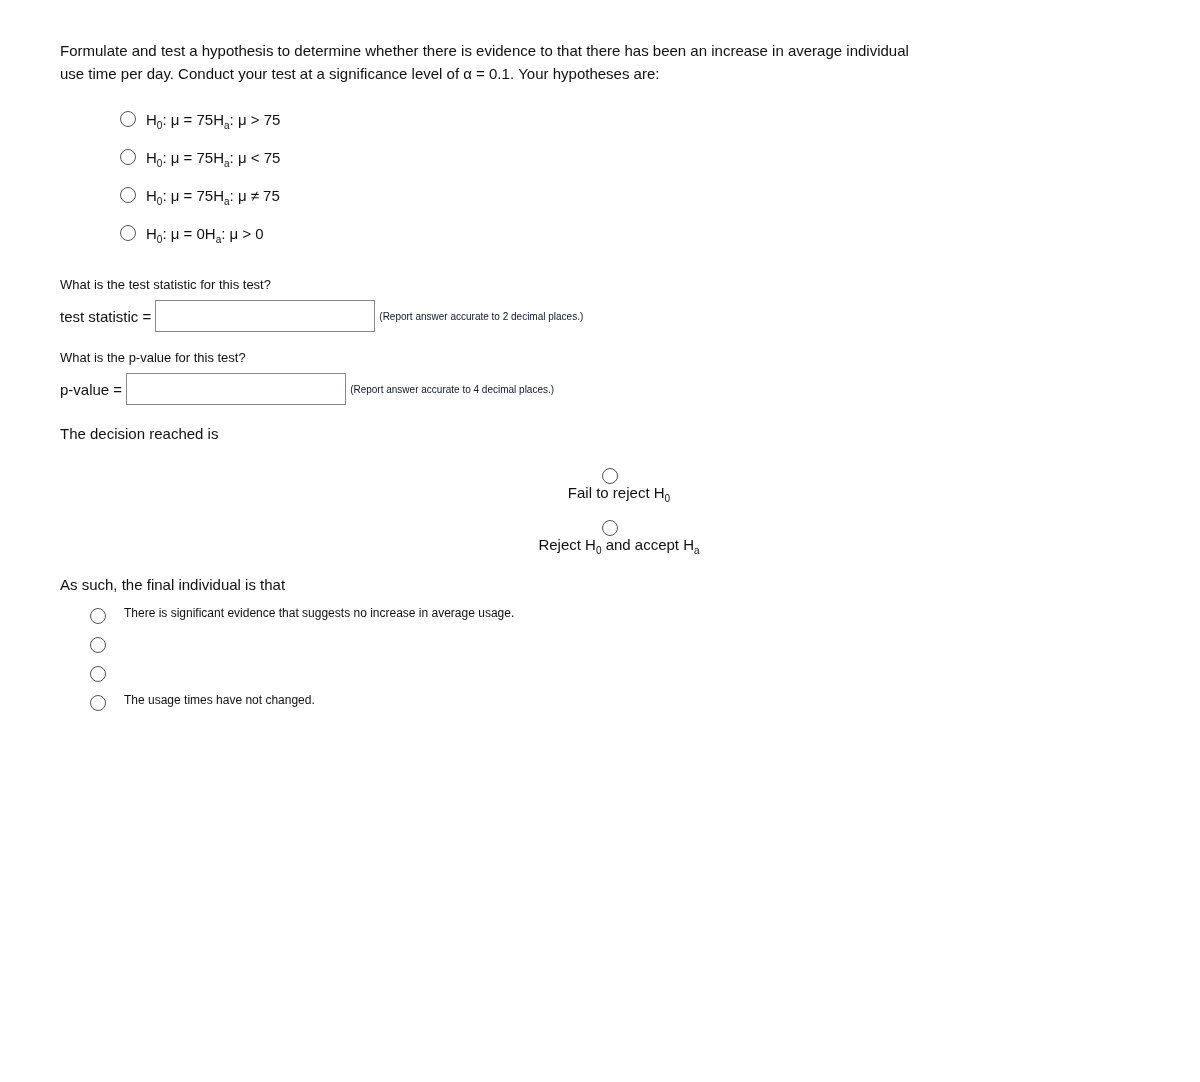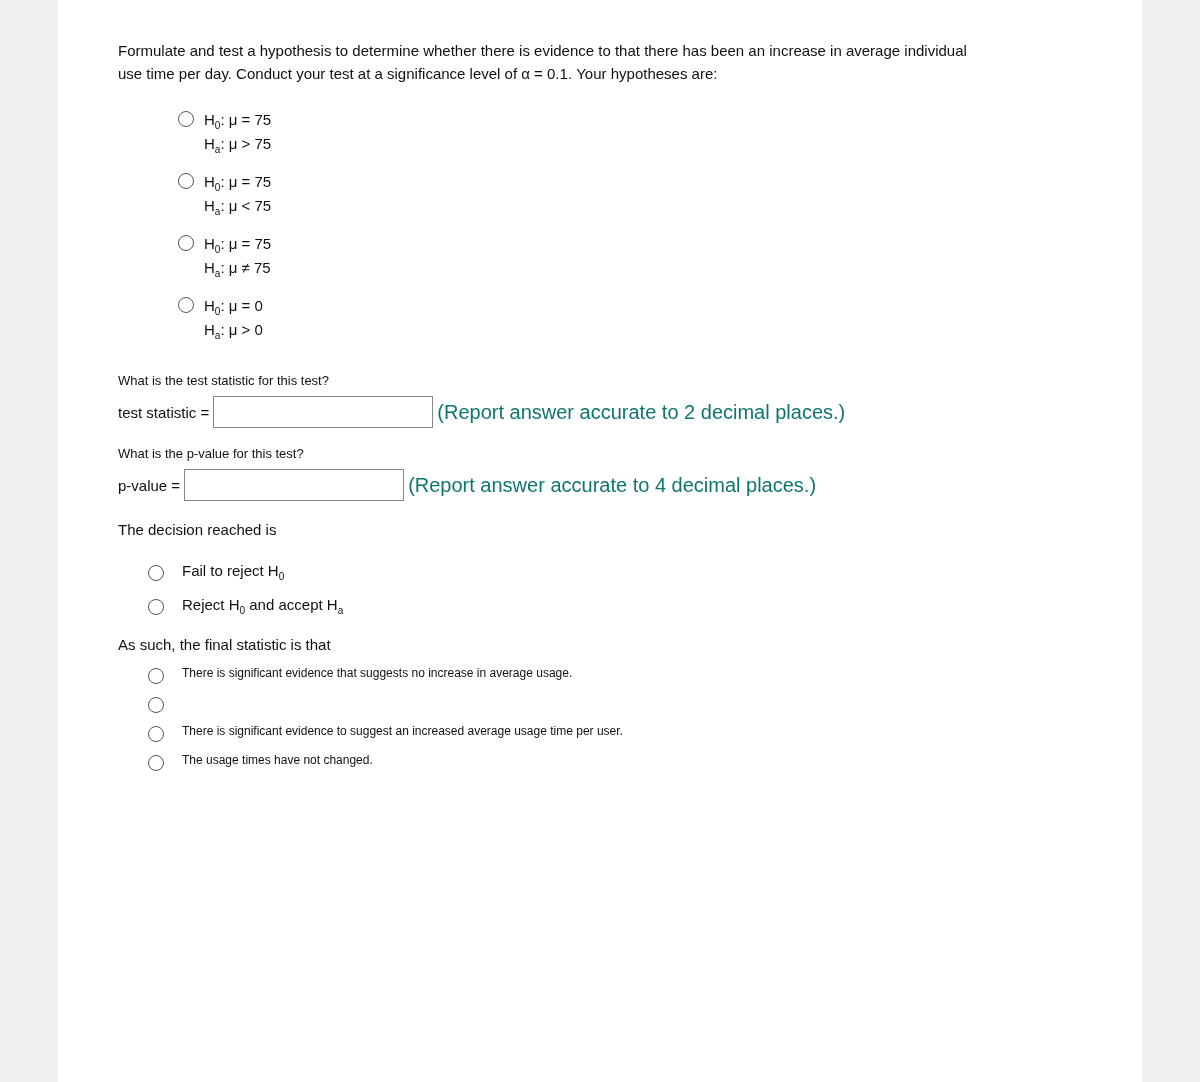--- a/index.html
+++ b/index.html
@@ -14,21 +14,21 @@
       font-size: 15px;
       color: #111;
       display: flex;
       justify-content: center;
       align-items: flex-start;
       min-height: 1082px;
       padding: 0;
     }
 
     .page-container {
-      width: 1084px;
+      width: 1200px;
       min-height: 1082px;
       background: #ffffff;
       padding: 40px 60px 60px 60px;
     }
 
     .intro-text {
       font-size: 15px;
       line-height: 1.5;
       margin-bottom: 24px;
       max-width: 860px;
@@ -52,21 +52,21 @@
       border-radius: 50%;
       display: inline-block;
       flex-shrink: 0;
       margin-top: 2px;
       margin-right: 10px;
       background: #fff;
     }
 
     .hypothesis-lines {
       display: flex;
-      flex-direction: column;
+      flex-direction: row;
       font-size: 15px;
     }
 
     .hypothesis-line {
       line-height: 1.5;
     }
 
     .sub {
       font-size: 10px;
       vertical-align: sub;
@@ -97,39 +97,40 @@
     .answer-input {
       width: 220px;
       height: 32px;
       border: 1px solid #888;
       background: #fff;
       padding: 4px 8px;
       font-size: 14px;
     }
 
     .report-note {
-      font-size: 20px;
-      color: #0f766e;
+      font-size: 10px;
+      color: #0f172a;
     }
 
     .decision-section {
       margin-top: 20px;
       margin-bottom: 20px;
     }
 
     .decision-label {
       font-size: 15px;
       margin-bottom: 24px;
     }
 
     .decision-option {
       display: flex;
       align-items: center;
       margin-bottom: 14px;
       margin-left: 30px;
+      flex-direction: column;
     }
 
     .conclusion-section {
       margin-top: 20px;
     }
 
     .conclusion-label {
       font-size: 15px;
       margin-bottom: 12px;
     }
@@ -219,34 +220,33 @@
       <span style="font-size:15px; margin-left:8px;">Fail to reject H<span class="sub">0</span></span>
     </div>
 
     <div class="decision-option">
       <span class="radio-circle"></span>
       <span style="font-size:15px; margin-left:8px;">Reject H<span class="sub">0</span> and accept H<span class="sub">a</span></span>
     </div>
   </div>
 
   <div class="conclusion-section">
-    <p class="conclusion-label">As such, the final statistic is that</p>
+    <p class="conclusion-label">As such, the final individual is that</p>
 
     <div class="conclusion-option">
       <span class="radio-circle"></span>
       <span class="conclusion-text" style="margin-left:8px;">There is significant evidence that suggests no increase in average usage.</span>
     </div>
 
     <div class="conclusion-option">
       <span class="radio-circle"></span>
     </div>
 
     <div class="conclusion-option">
       <span class="radio-circle"></span>
-      <span class="conclusion-text" style="margin-left:8px;">There is significant evidence to suggest an increased average usage time per user.</span>
     </div>
 
     <div class="conclusion-option">
       <span class="radio-circle"></span>
       <span class="conclusion-text" style="margin-left:8px;">The usage times have not changed.</span>
     </div>
 
   </div>
 
 </div>

